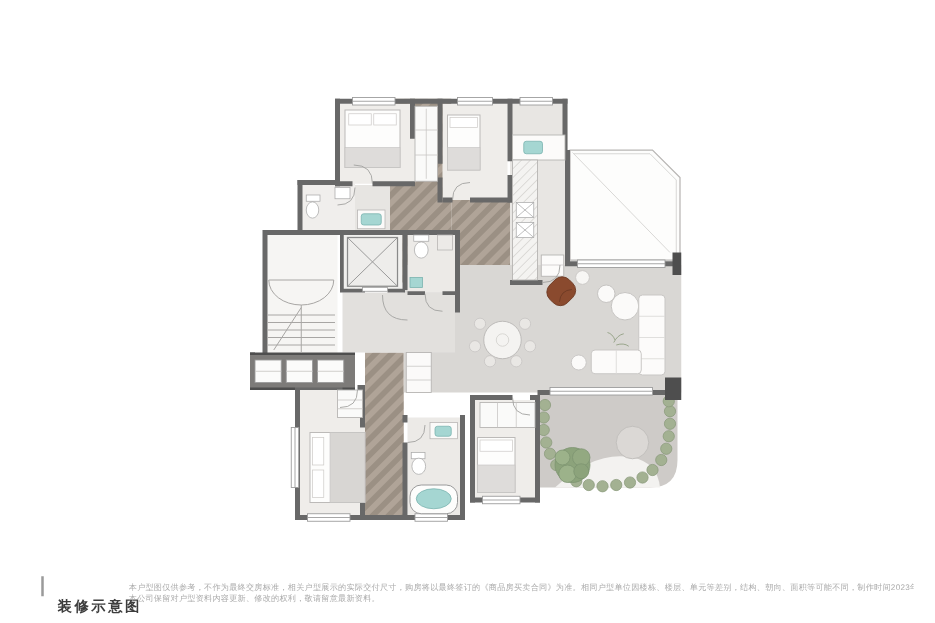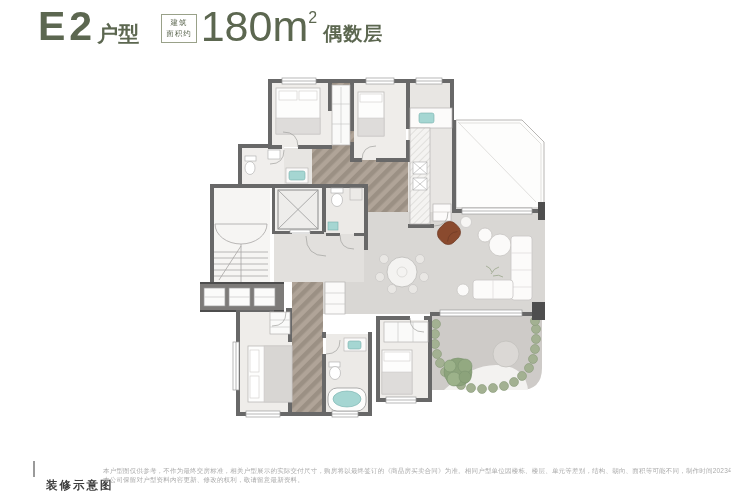--- a/index.html
+++ b/index.html
@@ -26,30 +26,20 @@
   .footer-bar{position:absolute;left:33px;top:461px;width:2px;height:16px;background:#9a9a9a;}
   .footer-label{position:absolute;left:46px;top:463px;font-size:11.5px;font-weight:700;color:#3d3d3d;letter-spacing:2px;margin-top:15px;}
   .disclaimer{position:absolute;left:103px;top:466px;width:628px;color:#ababab;font-size:6.5px;line-height:1.45;letter-spacing:0.2px;}
   .disclaimer div{white-space:nowrap;overflow:hidden;}
 </style>
 </head>
 <body>
 
 <div class="page">
 
-  <div class="header">
-    <span class="title-main">E2</span>
-    <span class="title-suffix">户型</span>
-    <span class="area-box">
-      <div>建筑</div>
-      <div>面积约</div>
-    </span>
-    <span class="area-value"><span>180m</span><span class="area-sup">2</span></span>
-    <span class="floor-label">偶数层</span>
-  </div>
 
   <div class="plan">
     <svg viewBox="0 0 392 358">
       <defs>
         <pattern id="herr" width="9" height="9" patternTransform="rotate(45)" patternUnits="userSpaceOnUse">
           <rect width="9" height="9" fill="var(--c-wood,#b0a498)"></rect>
           <rect width="4.5" height="9" fill="var(--c-wood_dark,#9b9084)"></rect>
         </pattern>
         <pattern id="hatch" width="5" height="5" patternTransform="rotate(45)" patternUnits="userSpaceOnUse">
           <rect width="5" height="5" fill="#f4f3f1"></rect>

